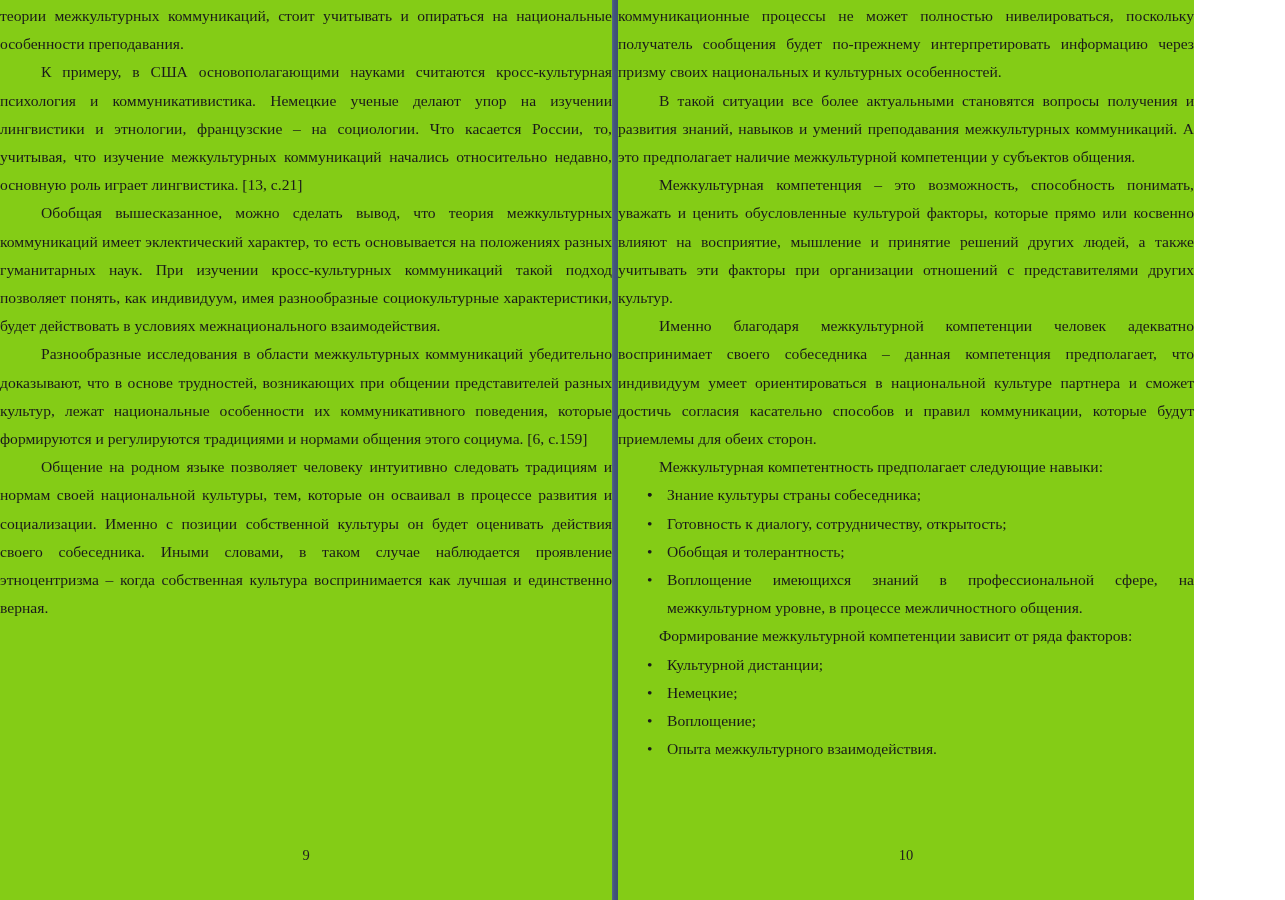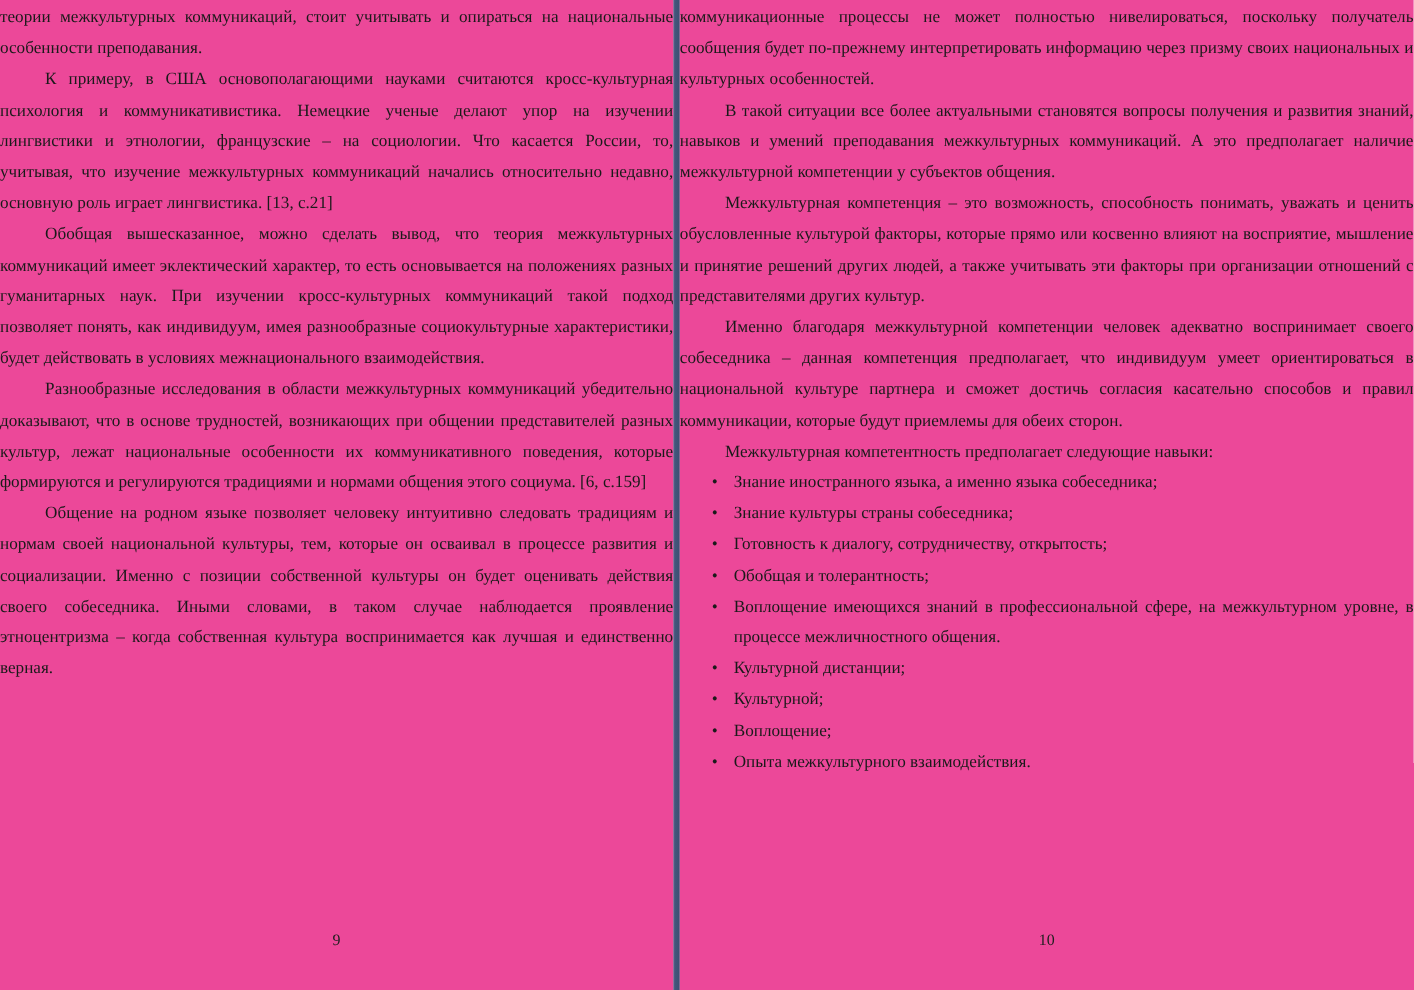--- a/index.html
+++ b/index.html
@@ -20,38 +20,38 @@
     position: absolute;
     inset: 0;
     display: flex;
     flex-direction: row;
   }
 
   .page {
     position: relative;
     height: 900px;
     box-sizing: border-box;
-    background: #ec4899;
+    background: #84cc16;
     overflow: hidden;
   }
 
   .page-left {
     width: 612px;
     padding: 0 17px 0 8px;
   }
 
   .gutter {
     width: 6px;
     height: 900px;
     background: linear-gradient(to right, #55658a 0%, #42557b 35%, #3c4f72 100%);
     flex: 0 0 6px;
   }
 
   .page-right {
-    width: 667px;
+    width: 576px;
     padding: 0 13px 0 16px;
   }
 
   p.para {
     margin: 0;
     text-align: justify;
     text-justify: inter-word;
     text-indent: 41px;
     font-size: 15.6px;
     line-height: 28.2px;
@@ -129,49 +129,49 @@
       <p class="para noindent">коммуникационные процессы не может полностью нивелироваться, поскольку получатель сообщения будет по-прежнему интерпретировать информацию через призму своих национальных и культурных особенностей.</p>
       <p class="para">В такой ситуации все более актуальными становятся вопросы получения и развития знаний, навыков и умений преподавания межкультурных коммуникаций. А это предполагает наличие межкультурной компетенции у субъектов общения.</p>
       <p class="para">Межкультурная компетенция – это возможность, способность понимать, уважать и ценить обусловленные культурой факторы, которые прямо или косвенно влияют на восприятие, мышление и принятие решений других людей, а также учитывать эти факторы при организации отношений с представителями других культур.</p>
       <p class="para">Именно благодаря межкультурной компетенции человек адекватно воспринимает своего собеседника – данная компетенция предполагает, что индивидуум умеет ориентироваться в национальной культуре партнера и сможет достичь согласия касательно способов и правил коммуникации, которые будут приемлемы для обеих сторон.</p>
 
       <p class="para">Межкультурная компетентность предполагает следующие навыки:</p>
 
       <ul class="bullets">
         <li>
           <span class="bullet-glyph">•</span>
-          <span>Знание иностранного языка, а именно языка собеседника;</span>
         </li>
         <li>
           <span class="bullet-glyph">•</span>
           <span>Знание культуры страны собеседника;</span>
         </li>
         <li>
           <span class="bullet-glyph">•</span>
           <span>Готовность к диалогу, сотрудничеству, открытость;</span>
         </li>
         <li>
           <span class="bullet-glyph">•</span>
           <span>Обобщая и толерантность;</span>
         </li>
         <li>
           <span class="bullet-glyph">•</span>
           <span>Воплощение имеющихся знаний в профессиональной сфере, на межкультурном уровне, в процессе межличностного общения.</span>
         </li>
       </ul>
 
+      <p class="para">Формирование межкультурной компетенции зависит от ряда факторов:</p>
 
       <ul class="bullets">
         <li>
           <span class="bullet-glyph">•</span>
           <span>Культурной дистанции;</span>
         </li>
         <li>
           <span class="bullet-glyph">•</span>
-          <span>Культурной;</span>
+          <span>Немецкие;</span>
         </li>
         <li>
           <span class="bullet-glyph">•</span>
           <span>Воплощение;</span>
         </li>
         <li>
           <span class="bullet-glyph">•</span>
           <span>Опыта межкультурного взаимодействия.</span>
         </li>
       </ul>

